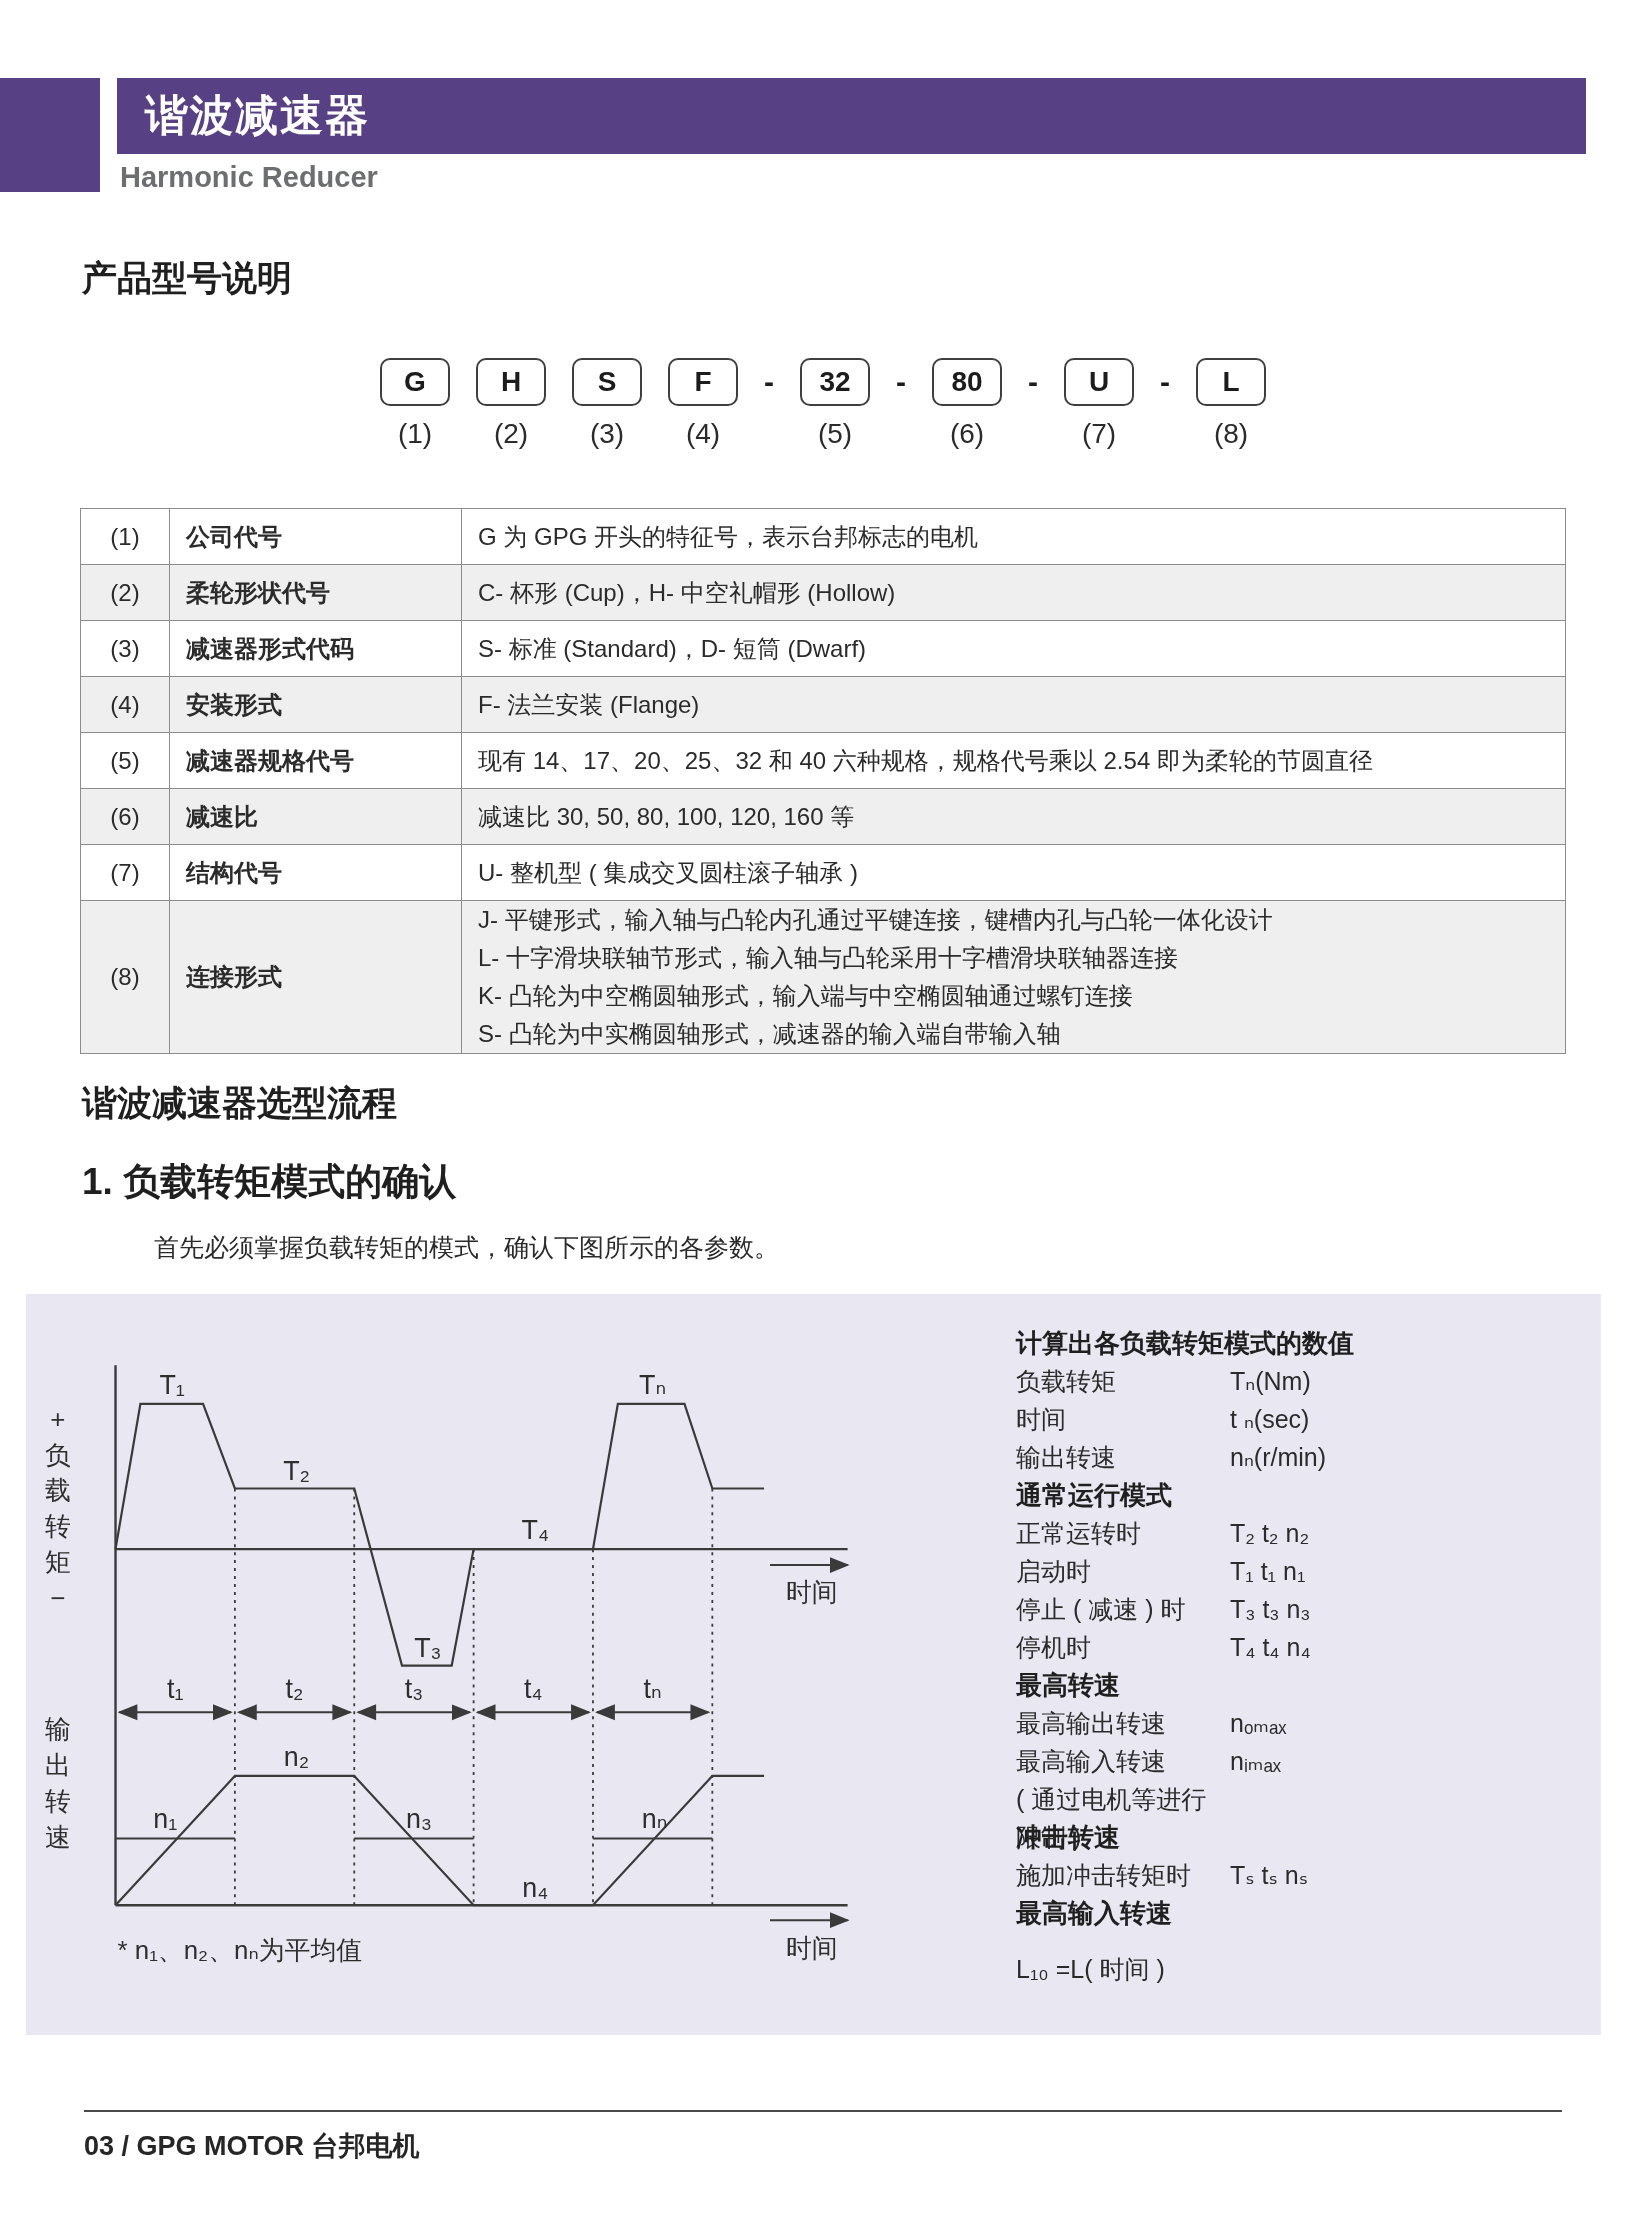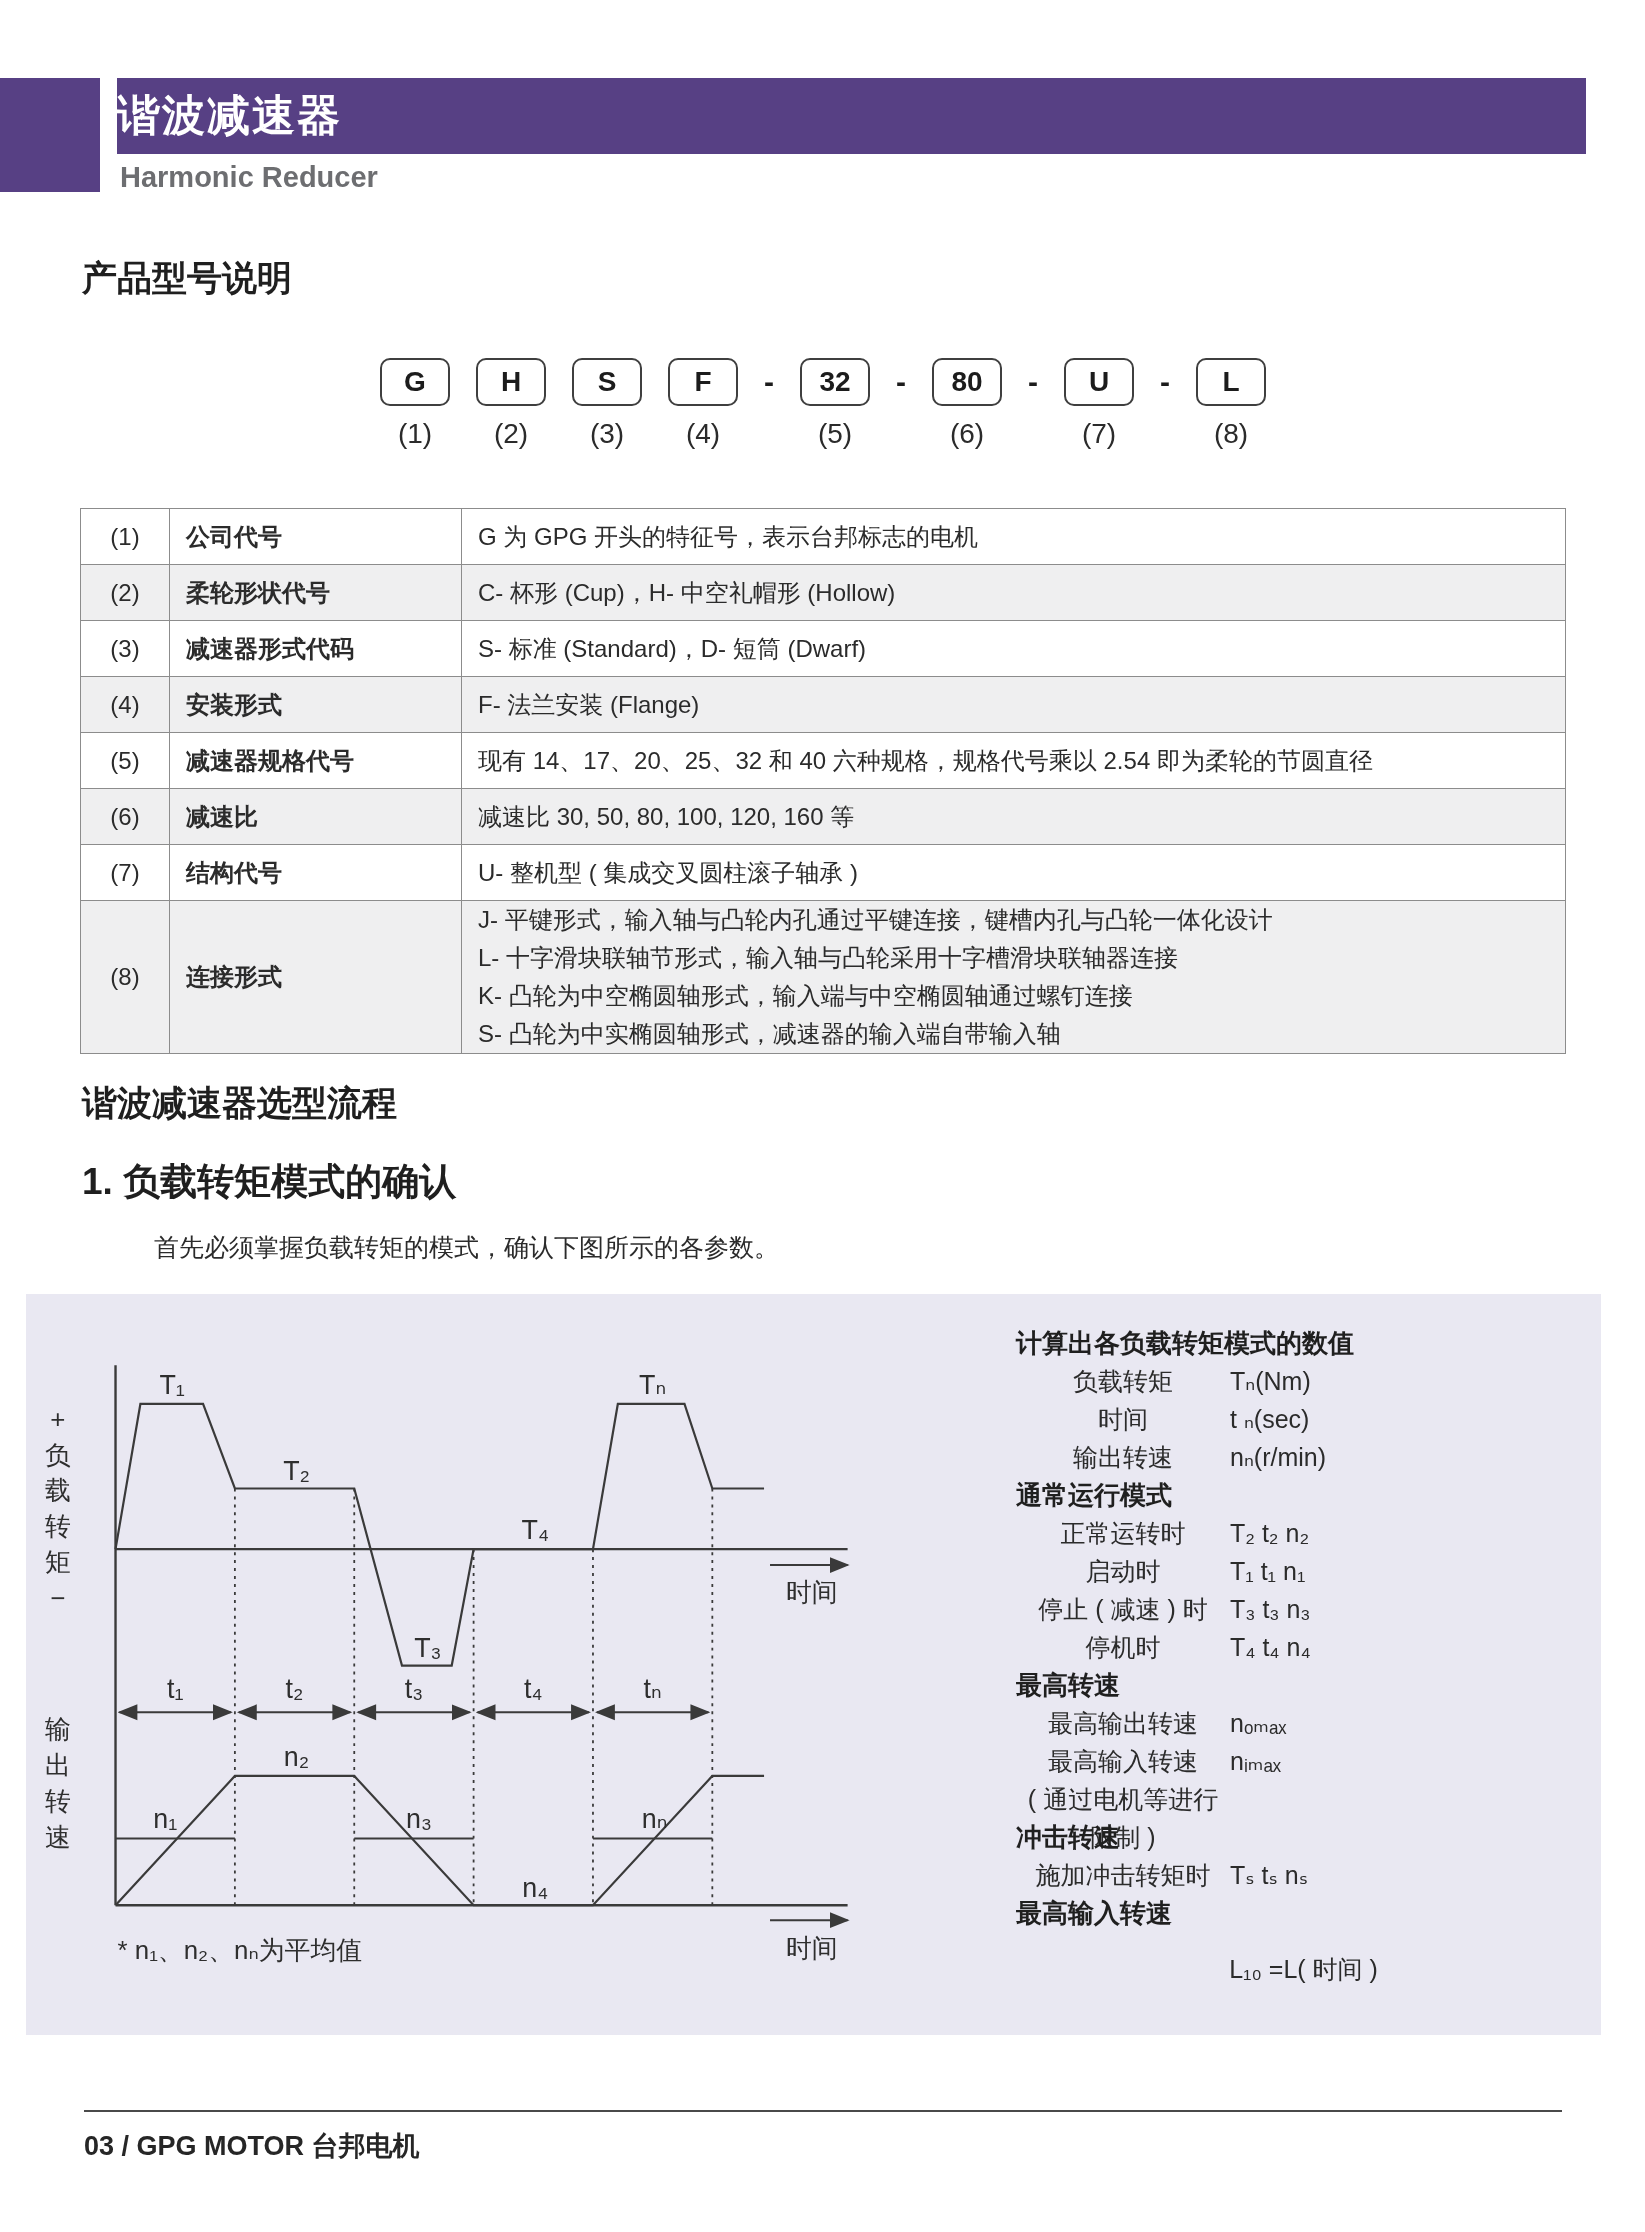--- a/index.html
+++ b/index.html
@@ -6,21 +6,21 @@
   body {
     width:1646px; height:2233px; position:relative;
     background:#ffffff; color:#262626;
     font-family:"Liberation Sans","DejaVu Sans",sans-serif;
   }
   
   .corner-block { position:absolute; left:0; top:78px; width:100px; height:114px; background:#574084; }
   .banner {
     position:absolute; left:117px; top:78px; right:60px; height:76px;
     background:#574084; color:#fff; display:flex; align-items:center;
-    box-sizing:border-box; font-size:43px; font-weight:bold; letter-spacing:2px;
+    padding-left:28px; box-sizing:border-box; font-size:43px; font-weight:bold; letter-spacing:2px;
   }
   .subtitle { position:absolute; left:120px; top:161px; font-size:29px; font-weight:bold; color:#6d6e71; }
   .header-space { height:229px; }
   
   .content { padding:0 80px; }
   .h-section { font-size:35px; font-weight:bold; color:#1f1f1f; margin:26px 0 0 2px; }
   
   .code-row { display:flex; justify-content:center; align-items:flex-start; gap:26px; margin-top:56px; }
   .code-item { display:flex; flex-direction:column; align-items:center; width:70px; }
   .code-box {
@@ -43,21 +43,21 @@
   .h-step { font-size:37px; font-weight:bold; color:#1f1f1f; margin:30px 0 0 2px; }
   .step-intro { font-size:25px; color:#2b2b2b; margin:24px 0 0 74px; }
   
   .panel {
     margin:30px 45px 0 26px; height:741px; background:#e9e8f2;
     display:flex; box-sizing:border-box;
   }
   .panel svg { width:935px; height:647px; margin-top:56px; flex:none; }
   .params { flex:1; padding:30px 10px 0 55px; box-sizing:border-box; }
   .phead { font-size:26px; font-weight:bold; color:#1f1f1f; height:38px; line-height:38px; }
-  .prow { display:flex; height:38px; line-height:38px; font-size:25px; color:#2b2b2b;text-align:center; }
+  .prow { display:flex; height:38px; line-height:38px; font-size:25px; color:#2b2b2b; }
   .plabel { width:214px; flex:none; }
   .pvalue { }
   .prow-last { margin-top:18px;flex-direction:column; }
   
   .footer {
     position:absolute; left:84px; right:84px; top:2110px;
     border-top:2px solid #4a4a4a; padding-top:16px;
     font-size:27px; font-weight:bold; color:#262626;
   }
   

